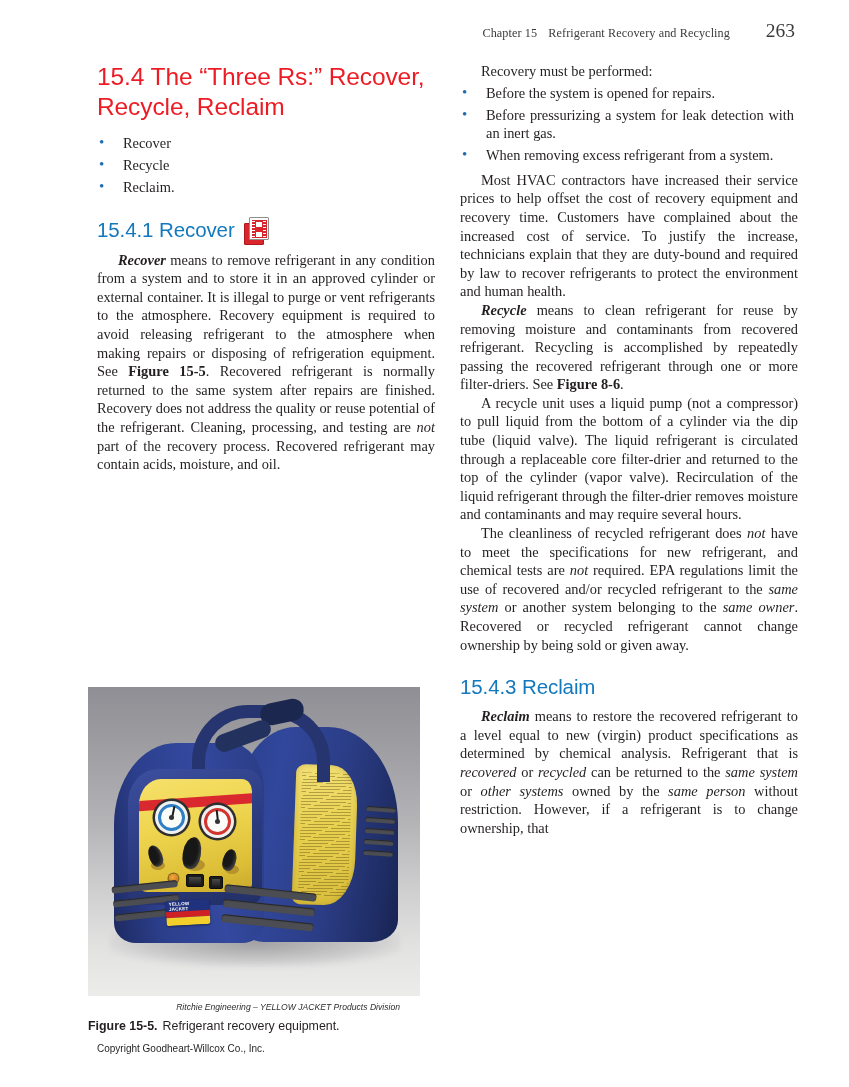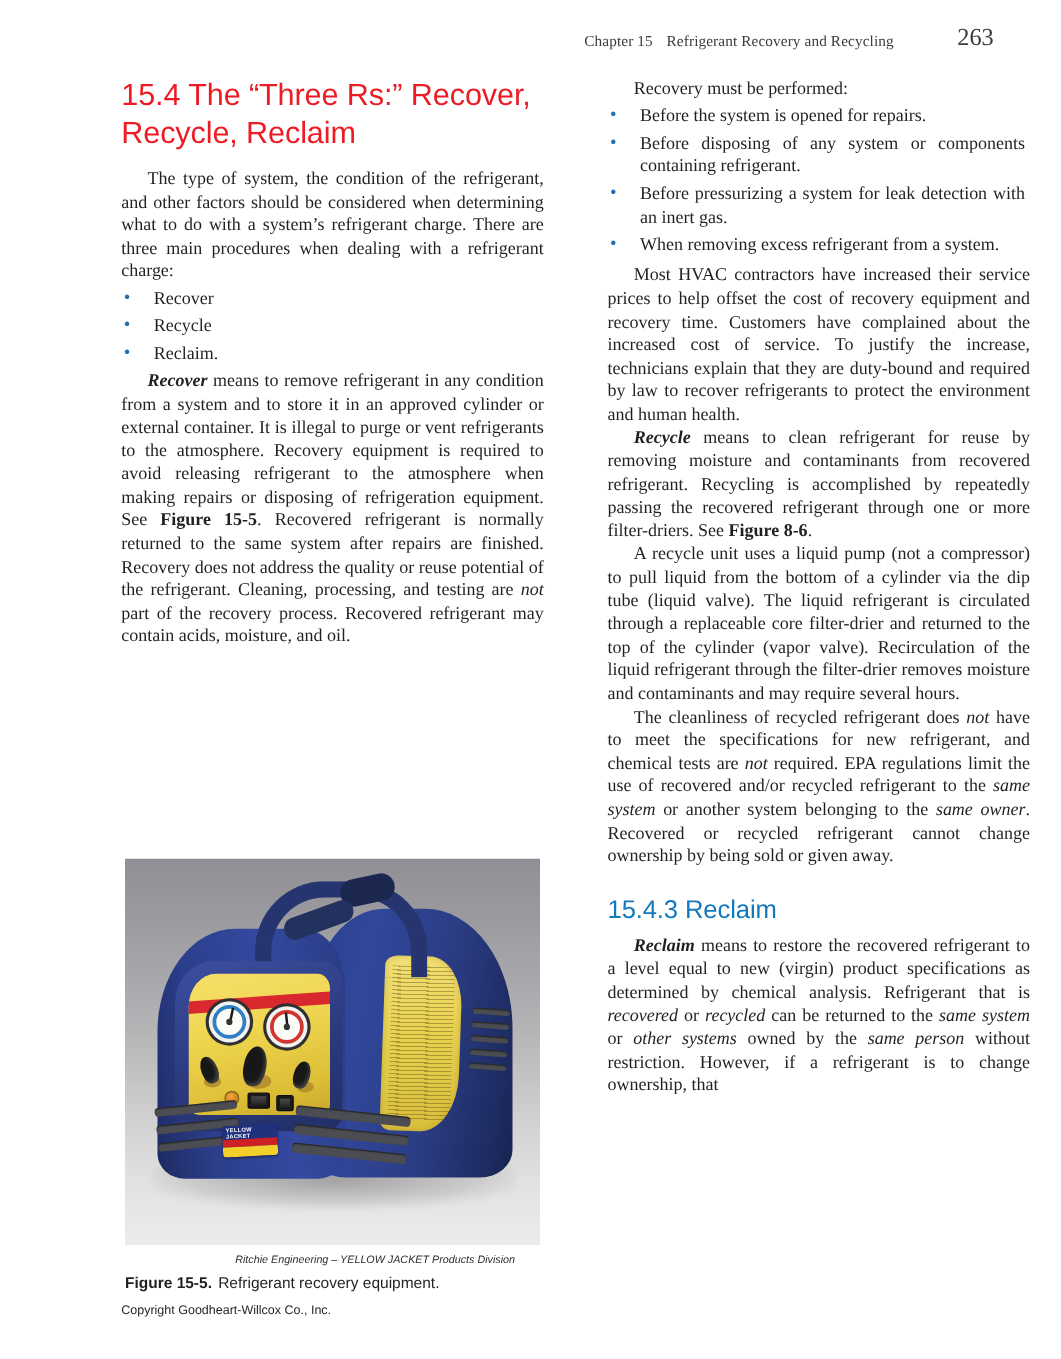--- a/index.html
+++ b/index.html
@@ -27,21 +27,21 @@
   
   .runhead {
     position: absolute;
     left: 95px;
     top: 26px;
     width: 700px;
     height: 24px;
   }
   .runhead-text {
     position: absolute;
-    right: 80px;
+    right: 65px;
     top: 0;
     font-family: "Liberation Serif", serif;
     font-size: 12.2px;
     color: #3b3b3d;
     white-space: nowrap;
     letter-spacing: .1px;
   }
   .runhead-chapter { margin-right: 11px; }
   .folio {
     position: absolute;
@@ -52,21 +52,21 @@
     color: #3b3b3d;
   }
 
   
   .col {
     position: absolute;
     top: 62px;
     width: 338px;
   }
   .col-left  { left: 97px; }
-  .col-right { left: 486px; }
+  .col-right { left: 460px; }
 
   h1.sec-title {
     margin: 0 0 12px 0;
     font-family: "Liberation Sans", sans-serif;
     font-weight: normal;
     font-size: 24.5px;
     line-height: 30px;
     color: #ed1c24;
     letter-spacing: -0.1px;
   }
@@ -174,21 +174,21 @@
     width: 6px;
     height: 4.5px;
     background: #ffffff;
   }
   .film-win.w1 { top: 2.5px; }
   .film-win.w2 { top: 12.5px; }
 
   
   .figure {
     position: absolute;
-    left: 100px;
+    left: 88px;
     top: 687px;
     width: 312px;
   }
   .photo {
     position: relative;
     width: 332px;
     height: 309px;
     overflow: hidden;
     background: linear-gradient(to bottom,
       #8f8f95 0%, #9c9ca1 18%, #b4b4b7 44%,
@@ -451,40 +451,50 @@
     <div class="runhead-text">
       <span class="runhead-chapter">Chapter 15</span><span>Refrigerant Recovery and Recycling</span>
     </div>
     <div class="folio">263</div>
   </div>
 
   <div class="col col-left">
 
     <h1 class="sec-title">15.4 The “Three Rs:” Recover, Recycle, Reclaim</h1>
 
-    <p class="body indent">The type of system, the condition of the refrigerant, and other factors should be considered when determining what to do with a system’s refrigerant charge. There are three main procedures when dealing with a refrigerant charge:</p>
 
     <ul class="bullets">
       <li>Recover</li>
       <li>Recycle</li>
       <li>Reclaim.</li>
     </ul>
 
+    <h2 class="sub-title">
+      <span>15.4.1 Recover</span>
+      <span class="film-icon">
+        <span class="film-back"></span>
+        <span class="film-front">
+          <span class="film-strip">
+            <span class="film-win w1"></span>
+            <span class="film-win w2"></span>
+          </span>
+        </span>
+      </span>
+    </h2>
 
     <p class="body indent"><span class="lead">Recover</span><span> means to remove refrigerant in any condition from a system and to store it in an approved cylinder or external container. It is illegal to purge or vent refrigerants to the atmosphere. Recovery equipment is required to avoid releasing refrigerant to the atmosphere when making repairs or disposing of refrigeration equipment. See </span><b class="fig-ref">Figure 15-5</b><span>. Recovered refrigerant is normally returned to the same system after repairs are finished. Recovery does not address the quality or reuse potential of the refrigerant. Cleaning, processing, and testing are </span><i class="em">not</i><span> part of the recovery process. Recovered refrigerant may contain acids, moisture, and oil.</span></p>
 
   </div>
 
   <div class="col col-right">
 
     <p class="body indent">Recovery must be performed:</p>
 
     <ul class="bullets">
       <li>Before the system is opened for repairs.</li>
-      <li>Before disposing of any system or components containing refrigerant.</li>
       <li>Before pressurizing a system for leak detection with an inert gas.</li>
       <li>When removing excess refrigerant from a system.</li>
     </ul>
 
     <p class="body indent" style="margin-top:6px">Most HVAC contractors have increased their service prices to help offset the cost of recovery equipment and recovery time. Customers have complained about the increased cost of service. To justify the increase, technicians explain that they are duty-bound and required by law to recover refrigerants to protect the environment and human health.</p>
 
 
     <p class="body indent"><span class="lead">Recycle</span><span> means to clean refrigerant for reuse by removing moisture and contaminants from recovered refrigerant. Recycling is accomplished by repeatedly passing the recovered refrigerant through one or more filter-driers. See </span><b class="fig-ref">Figure 8-6</b><span>.</span></p>
 
     <p class="body indent">A recycle unit uses a liquid pump (not a compressor) to pull liquid from the bottom of a cylinder via the dip tube (liquid valve). The liquid refrigerant is circulated through a replaceable core filter-drier and returned to the top of the cylinder (vapor valve). Recirculation of the liquid refrigerant through the filter-drier removes moisture and contaminants and may require several hours.</p>

